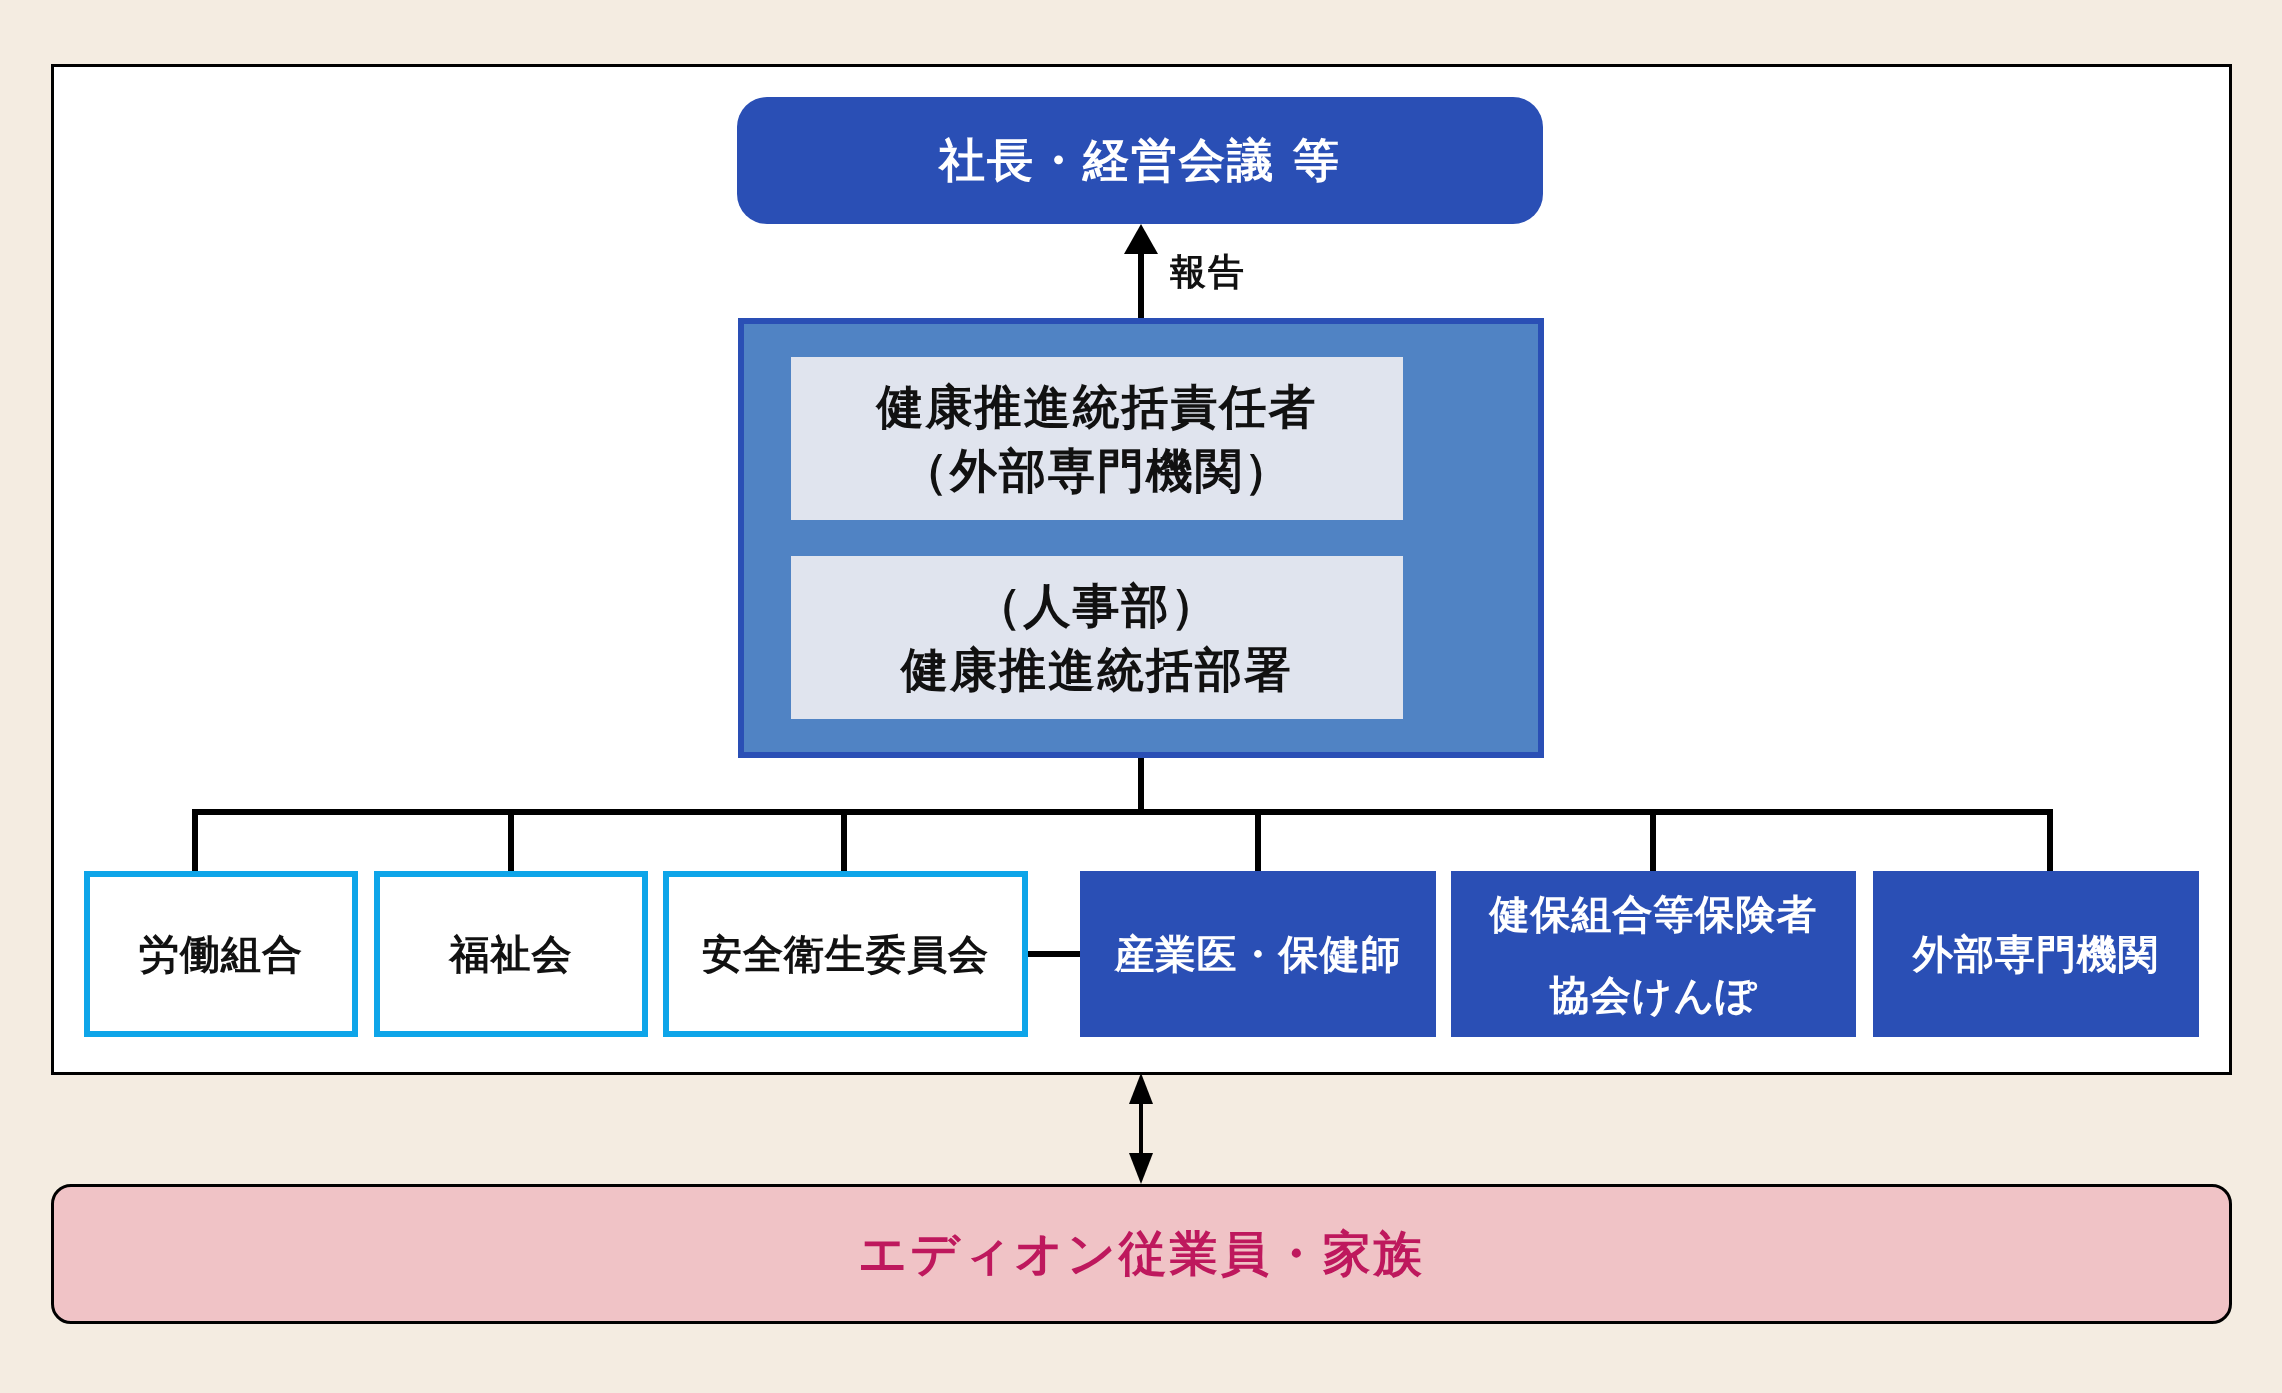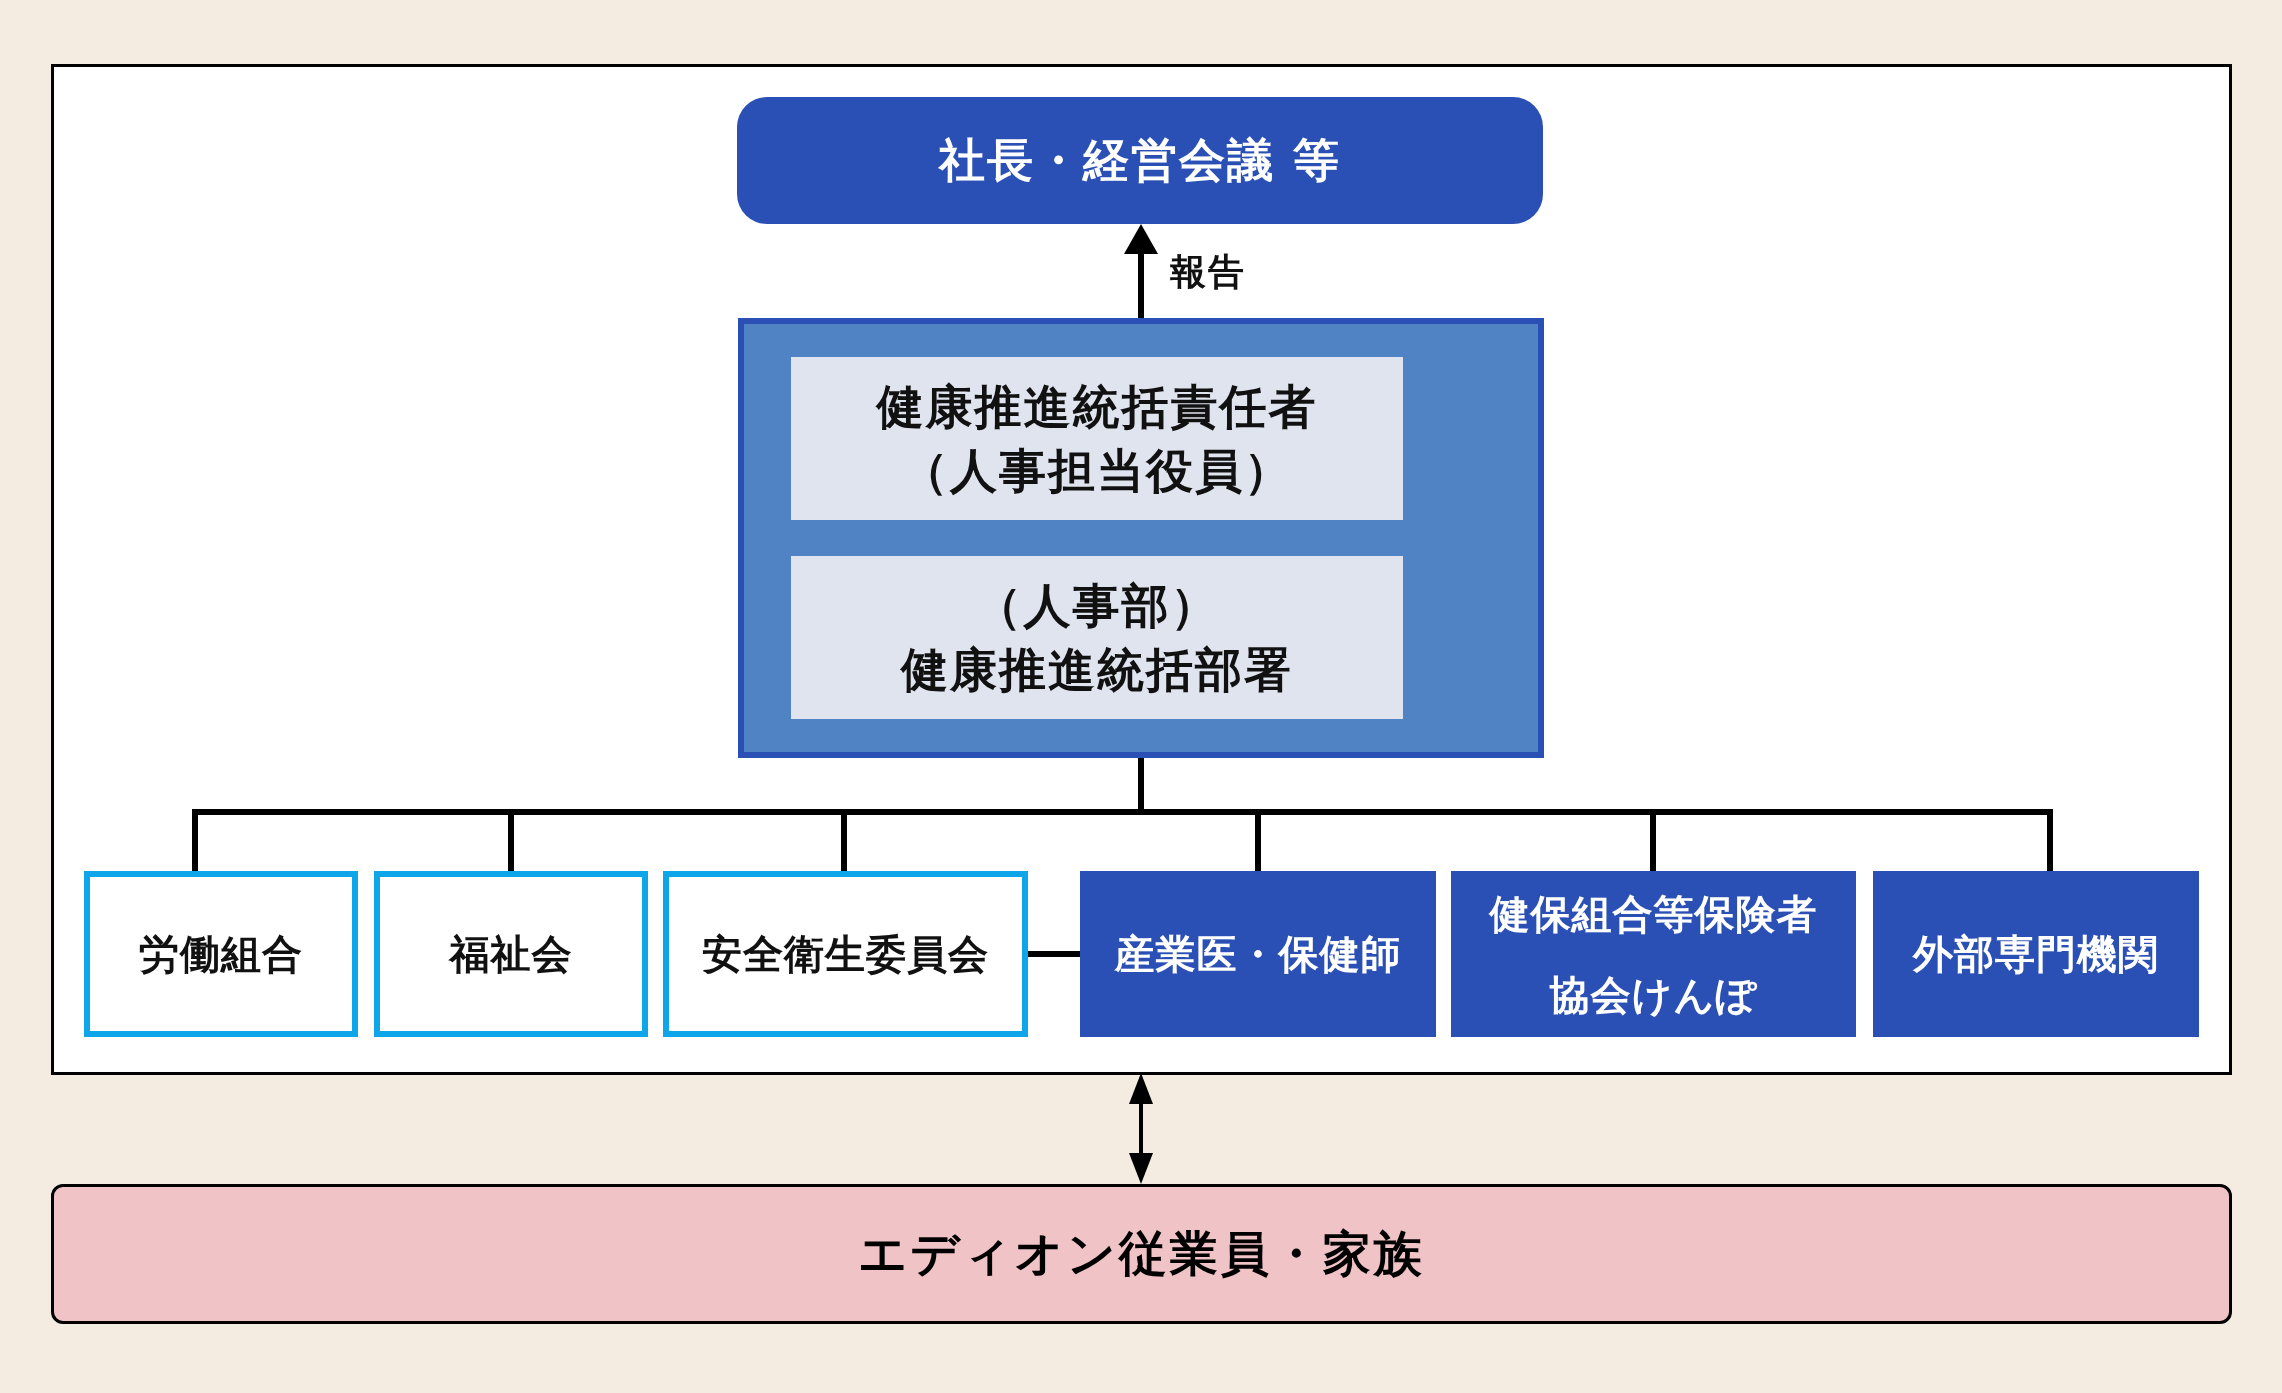--- a/index.html
+++ b/index.html
@@ -41,42 +41,42 @@
     display: flex; flex-direction: column; align-items: center; justify-content: center;
     font-size: 40px; font-weight: bold; line-height: 52px; letter-spacing: 1px;
     text-align: center;
   }
   .unit.outline { background: #ffffff; border: 6px solid #0ea5e9; color: #111; }
   .unit.filled { background: #2a4fb5; color: #ffffff; }
   .unit span { display: block; }
   .line { background: #000000; }
   .bottom-box {
     left: 51px; top: 1184px; width: 2181px; height: 140px;
-    background: #f0c3c6; border: 3px solid #000000; border-radius: 12px;
+    background: #f0c3c6; border: 3px solid #000000; border-radius: 20px;
     display: flex; align-items: center; justify-content: center;
-    color: #000000; font-size: 48px; font-weight: bold; letter-spacing: 3px;
+    color: #be185d; font-size: 48px; font-weight: bold; letter-spacing: 3px;
   }
   svg.arrows { position: absolute; left: 0; top: 0; }
 </style>
 </head>
 <body>
 
 <div class="abs outer-frame"></div>
 
 <div class="abs top-box">
   <span>社長・経営会議 等</span>
 </div>
 
 <div class="abs report-label">報告</div>
 
 <div class="abs mid-box"></div>
 
 <div class="abs inner-box" style="top:357px;">
   <span>健康推進統括責任者</span>
-  <span>（人事担当役員）</span>
+  <span>（外部専門機関）</span>
 </div>
 
 <div class="abs inner-box" style="top:556px;">
   <span>（人事部）</span>
   <span>健康推進統括部署</span>
 </div>
 
 <div class="abs line" style="left:1138px; top:758px; width:6px; height:54px;"></div>
 <div class="abs line" style="left:192px; top:809px; width:1861px; height:6px;"></div>
 <div class="abs line" style="left:192px; top:809px; width:6px; height:63px;"></div>

